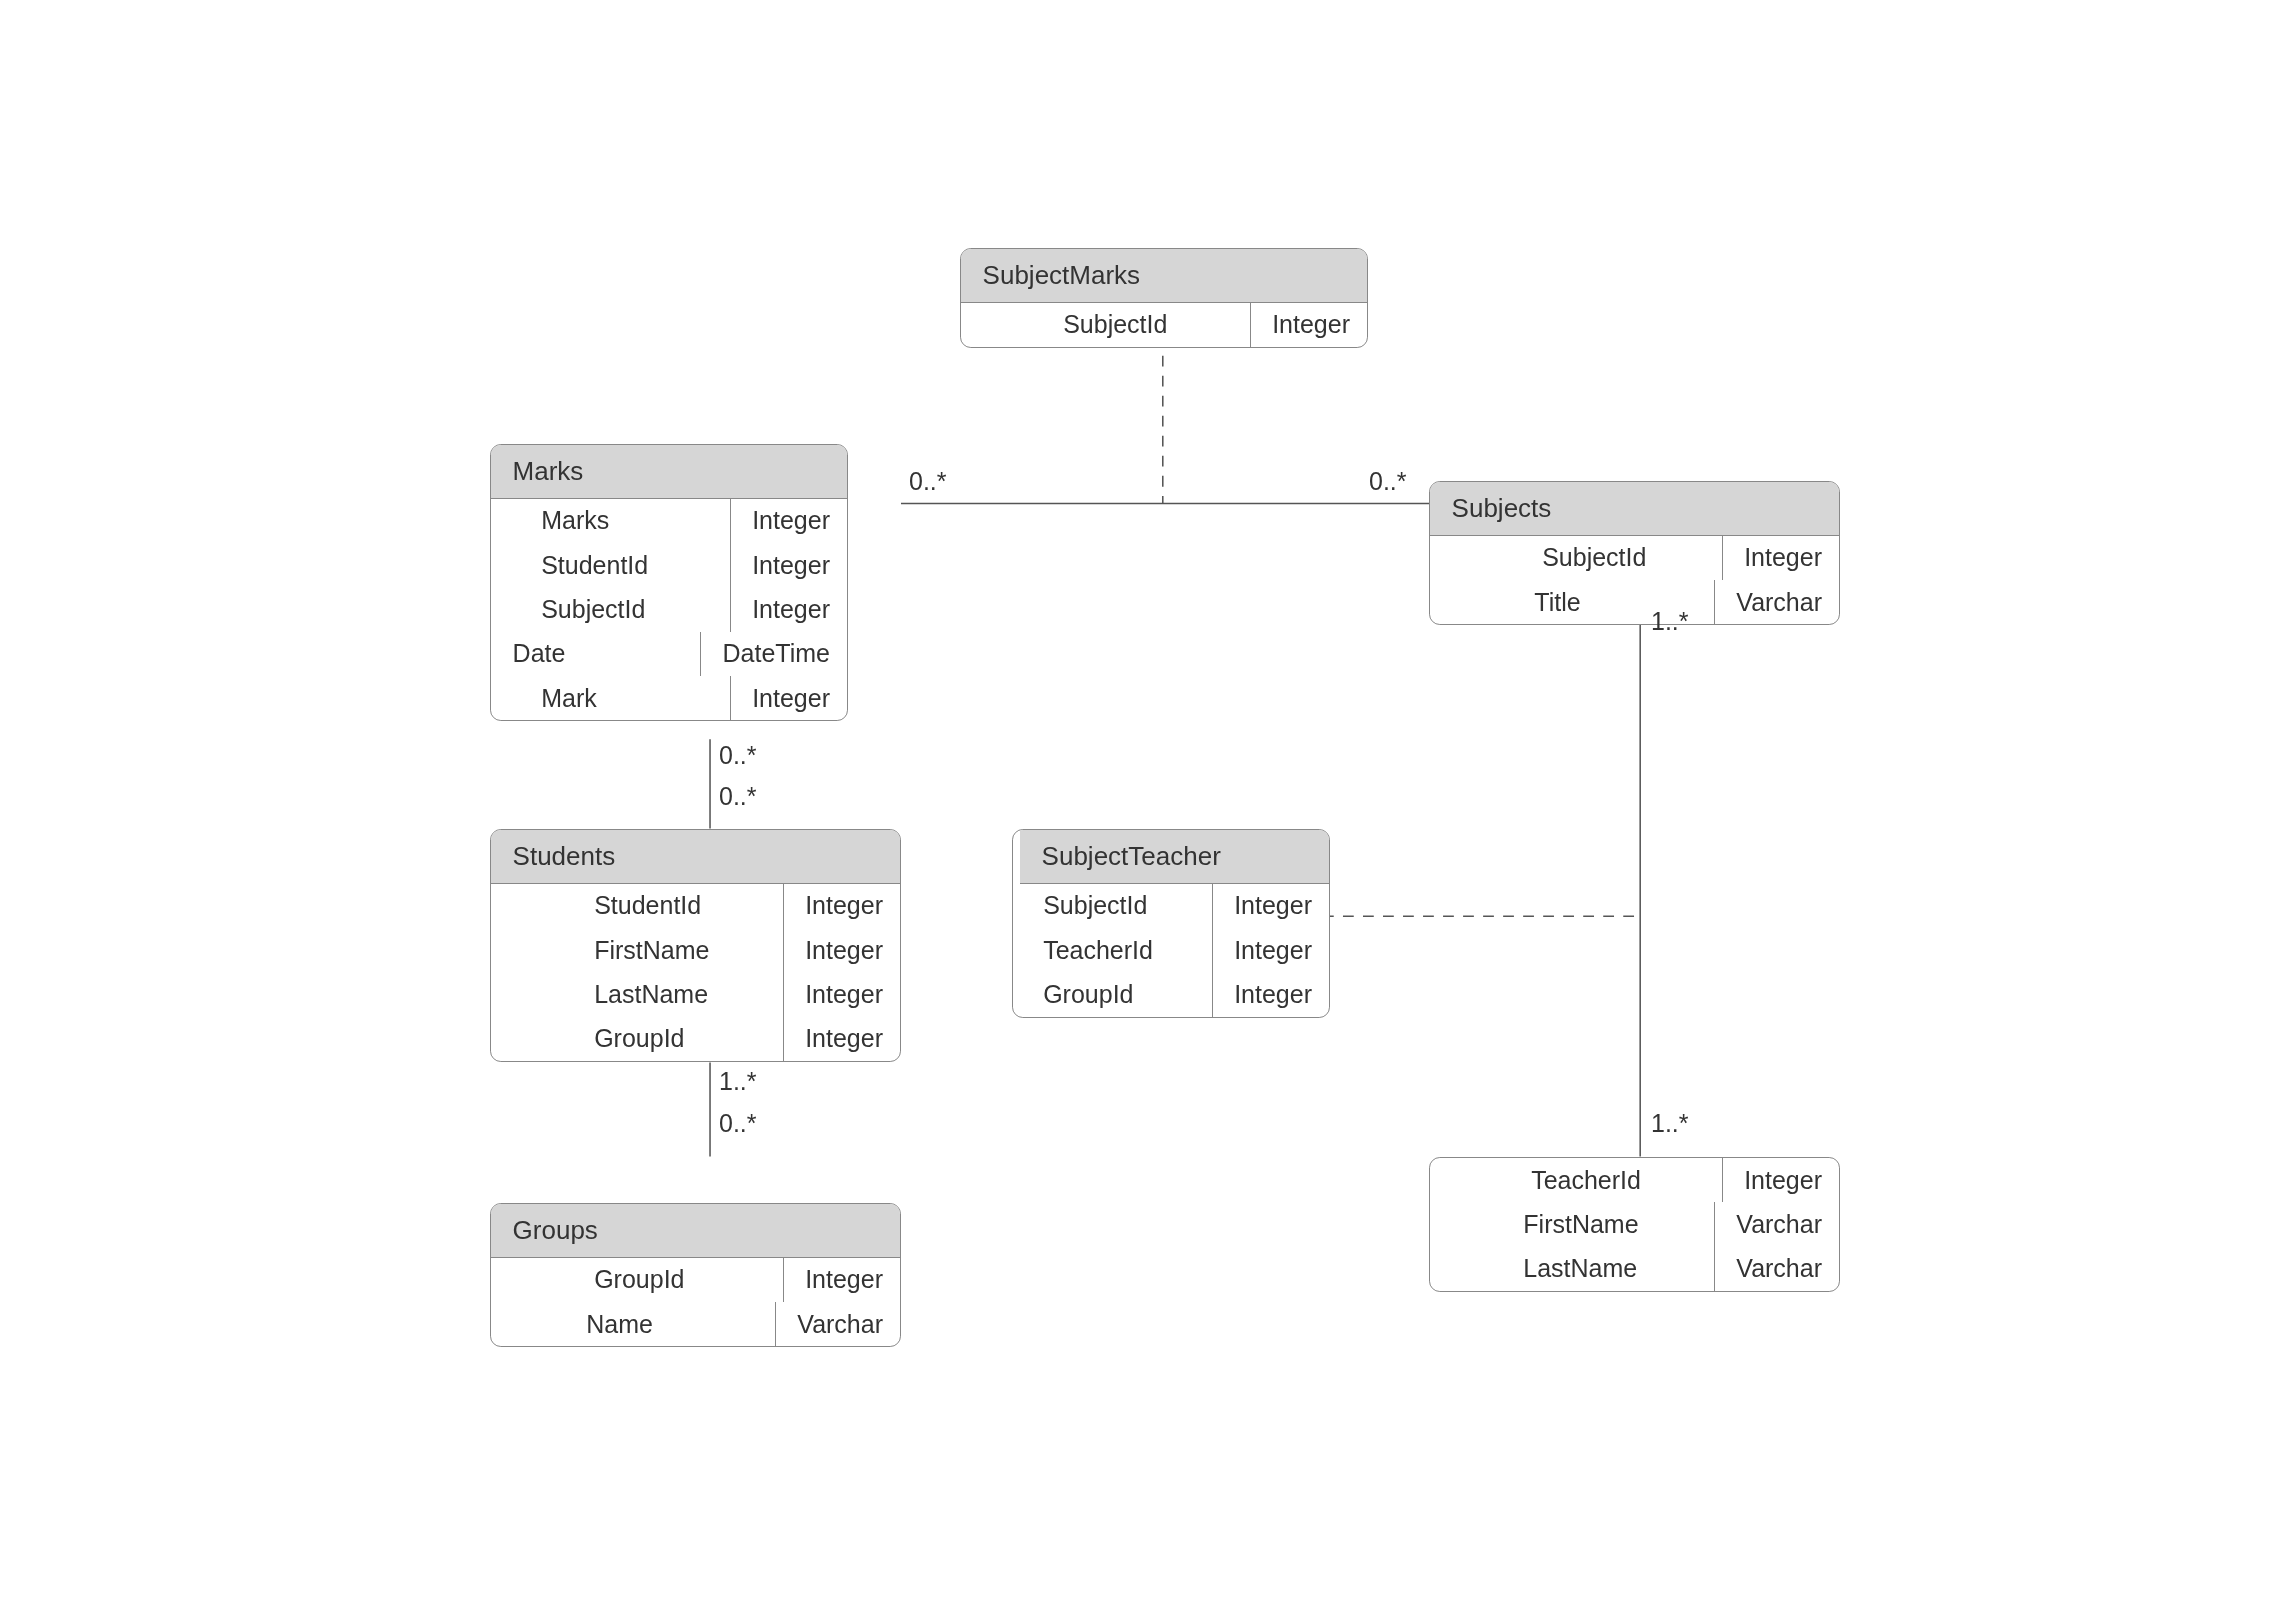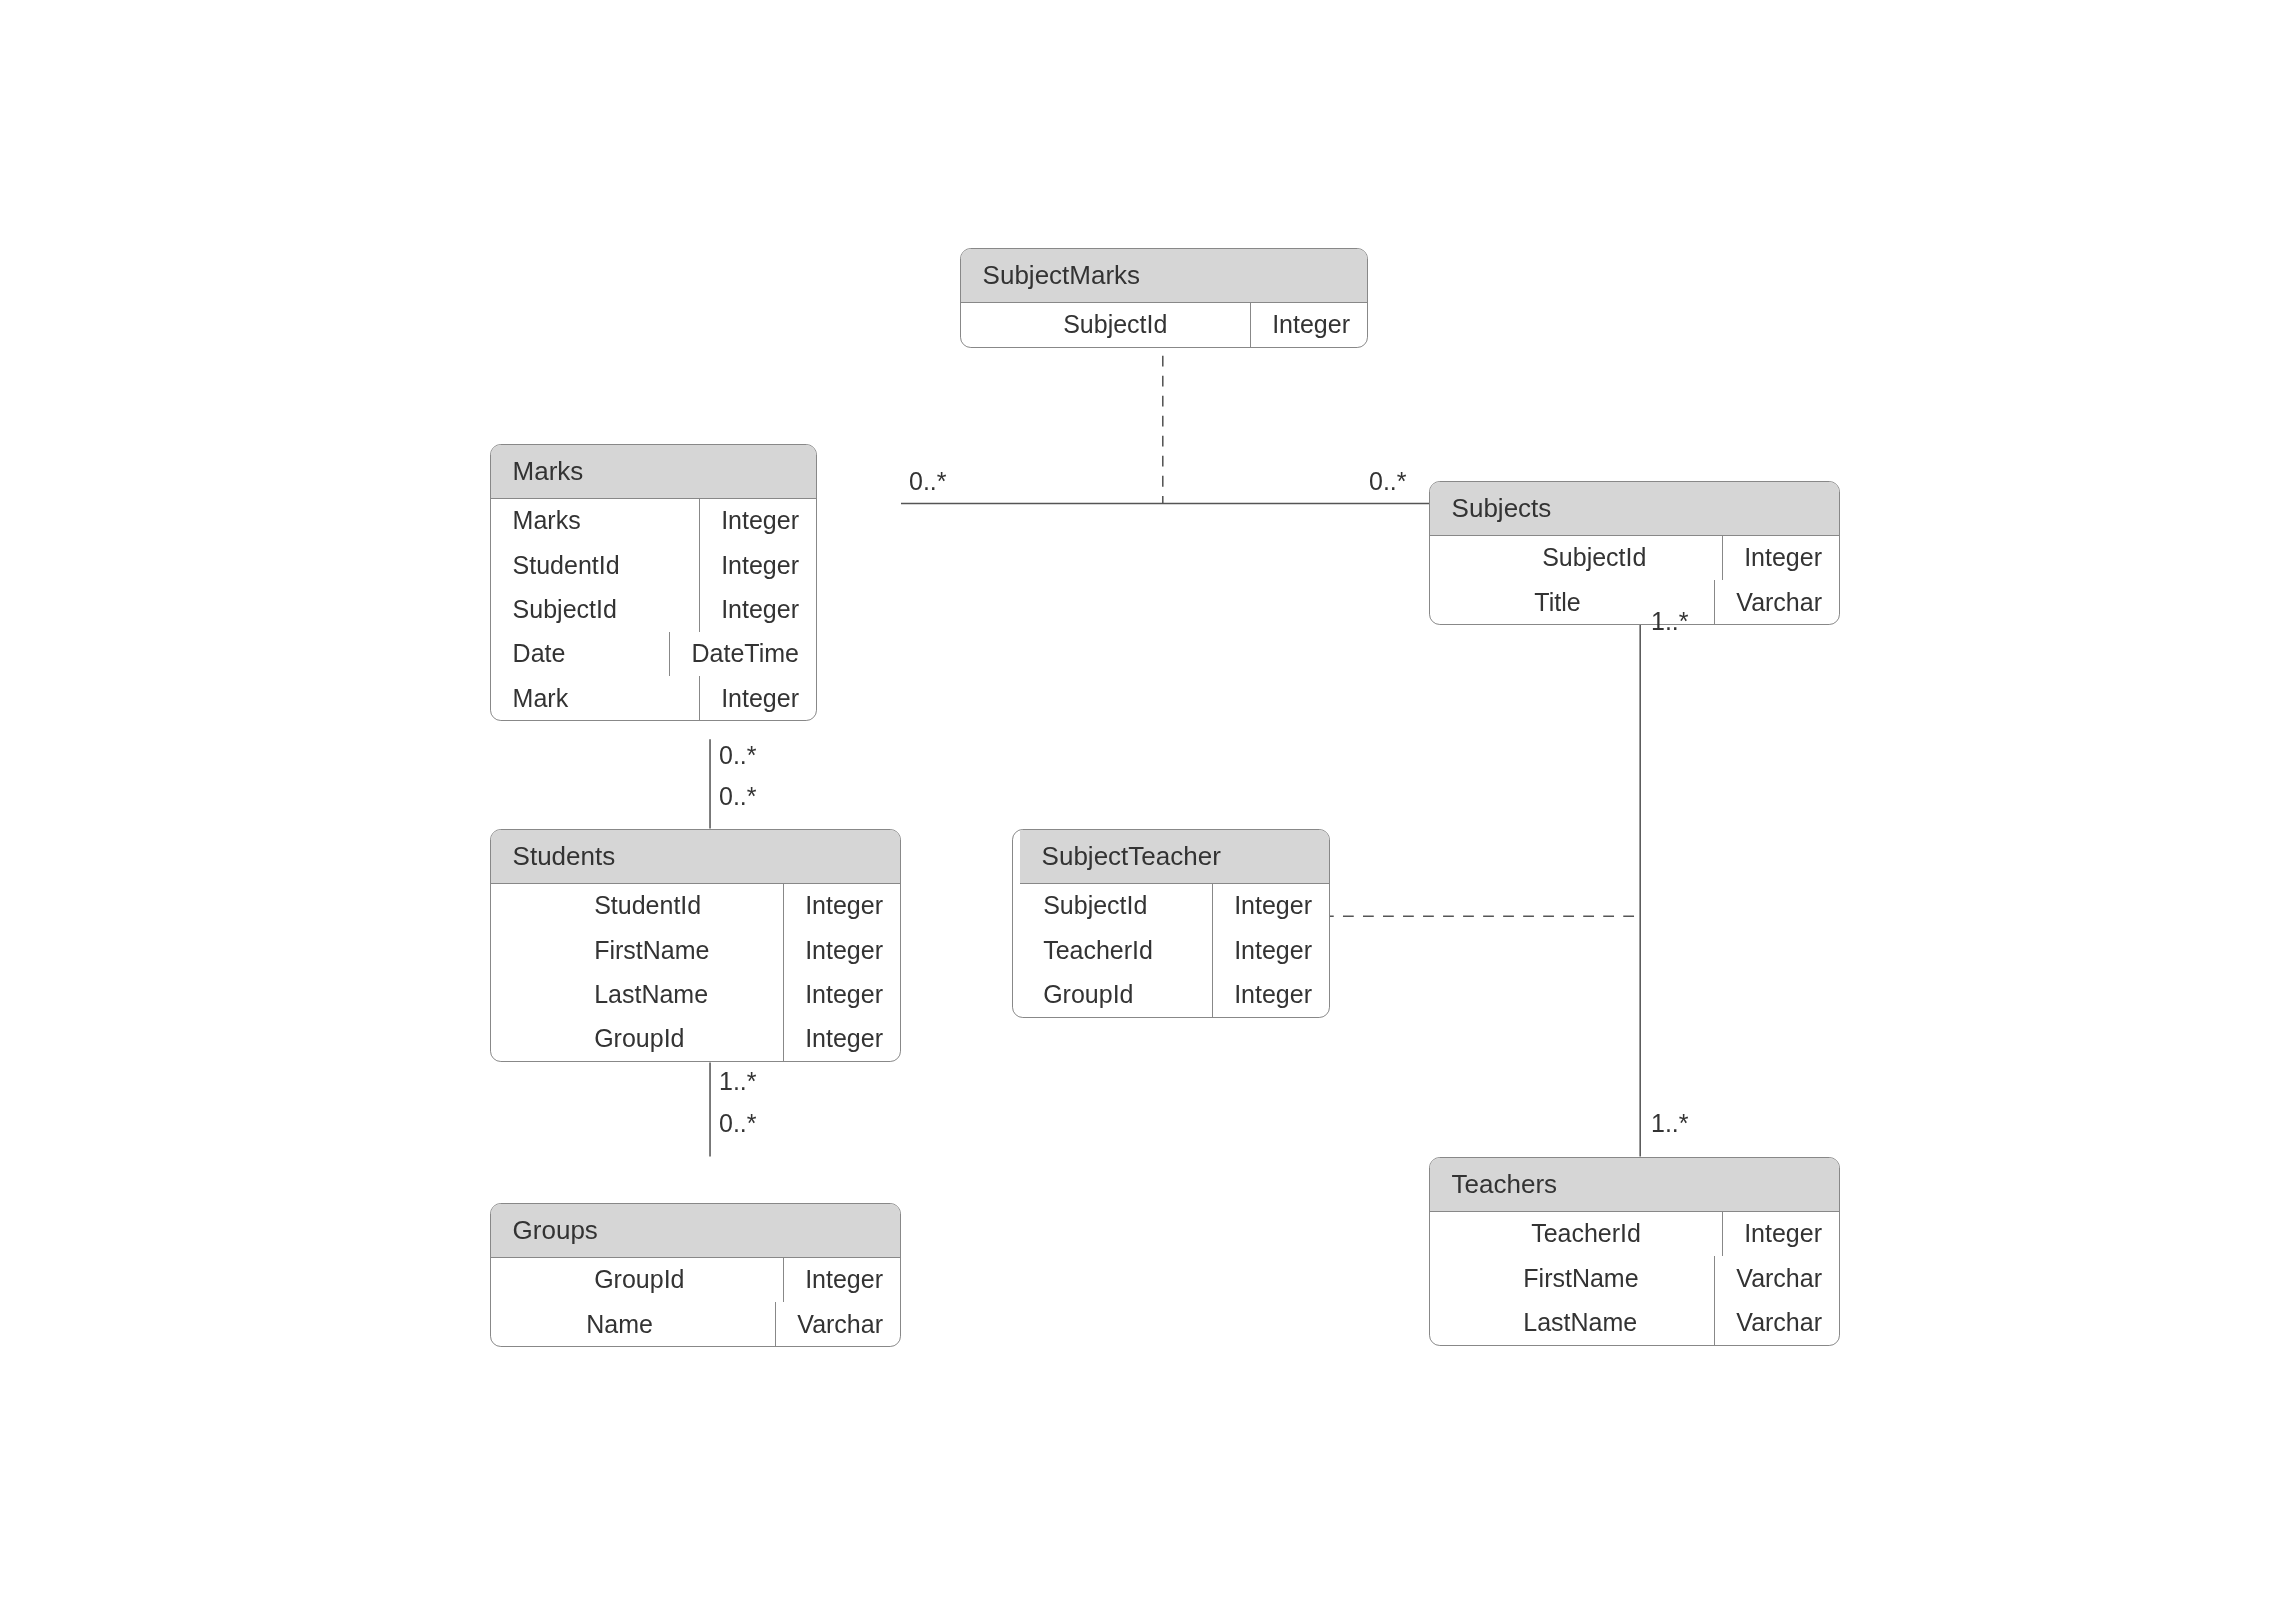--- a/index.html
+++ b/index.html
@@ -78,21 +78,21 @@
   </svg>
 
   <div class="entity" style="left:960px; top:248px; width:408px;">
     <div class="title">SubjectMarks</div>
     <div class="row">
       <div class="col-name" style="width:209px;">SubjectId</div>
       <div class="col-type">Integer</div>
     </div>
   </div>
 
-  <div class="entity" style="left:490px; top:444px; width:327px;">
+  <div class="entity" style="left:490px; top:444px; width:358px;">
     <div class="title">Marks</div>
     <div class="row">
       <div class="col-name" style="width:211px;">Marks</div>
       <div class="col-type">Integer</div>
     </div>
     <div class="row">
       <div class="col-name" style="width:211px;">StudentId</div>
       <div class="col-type">Integer</div>
     </div>
     <div class="row">
@@ -163,21 +163,20 @@
       <div class="col-name" style="width:211px;">GroupId</div>
       <div class="col-type">Integer</div>
     </div>
     <div class="row">
       <div class="col-name" style="width:211px;">Name</div>
       <div class="col-type">Varchar</div>
     </div>
   </div>
 
   <div class="entity" style="left:1429px; top:1157px; width:411px;">
-    <div class="title">Teachers</div>
     <div class="row">
       <div class="col-name" style="width:213px;">TeacherId</div>
       <div class="col-type">Integer</div>
     </div>
     <div class="row">
       <div class="col-name" style="width:213px;">FirstName</div>
       <div class="col-type">Varchar</div>
     </div>
     <div class="row">
       <div class="col-name" style="width:213px;">LastName</div>

